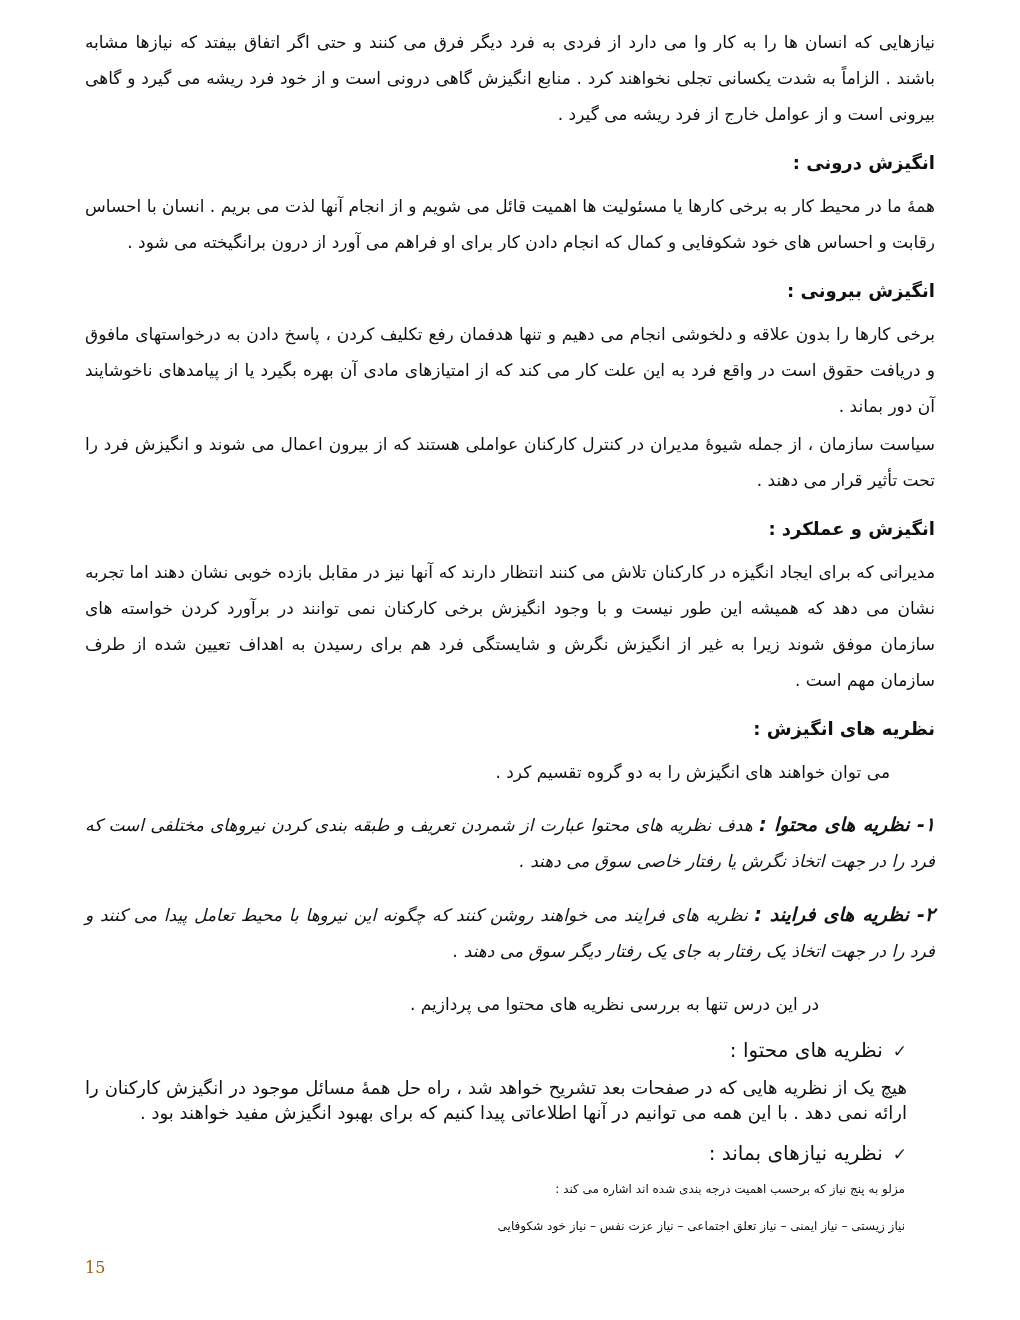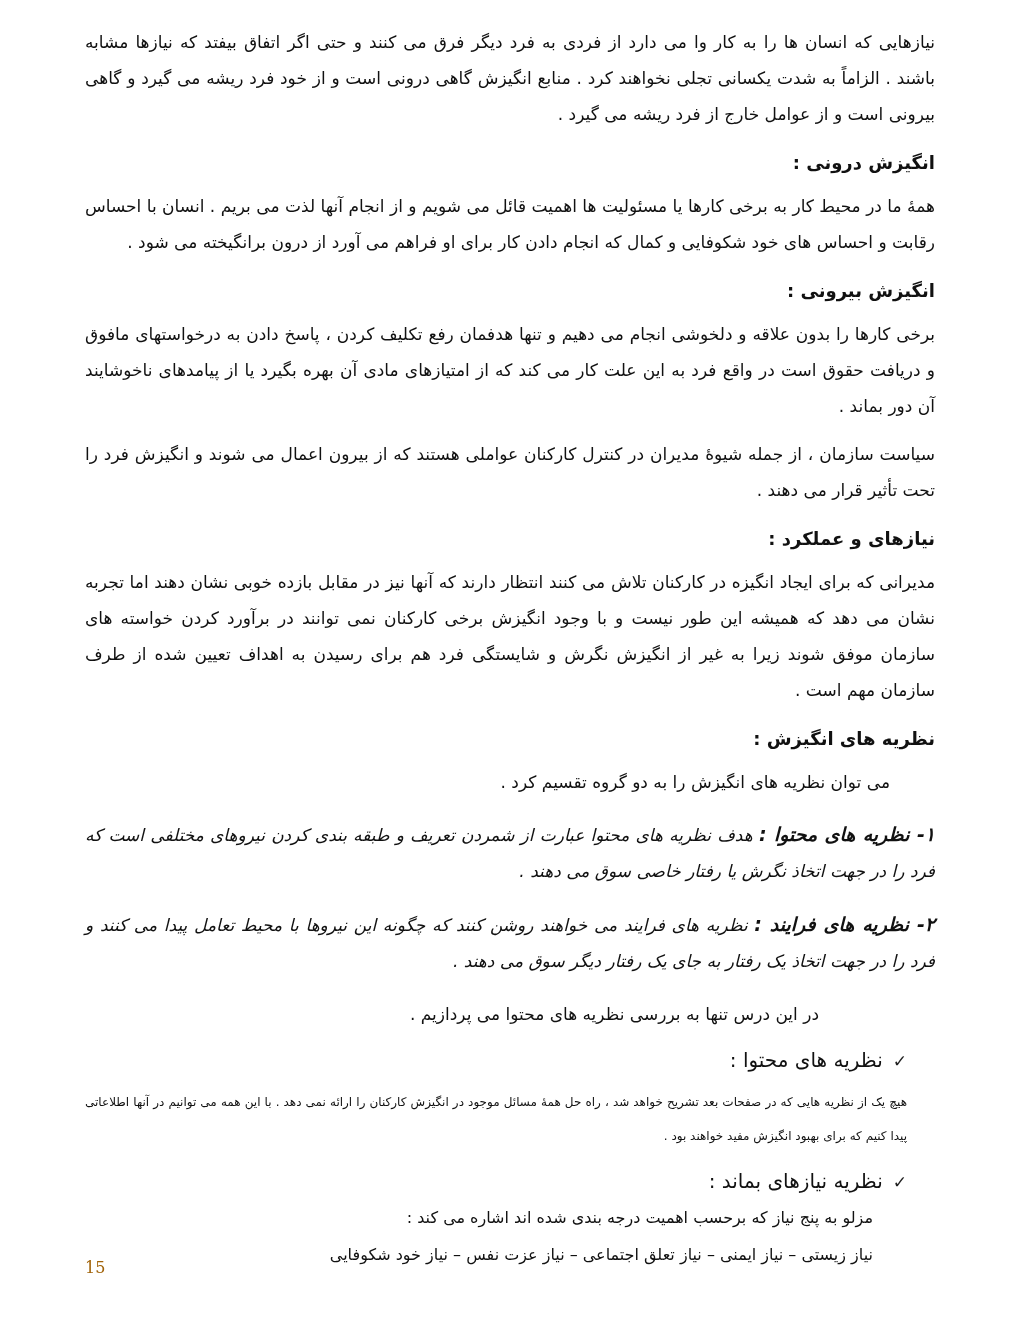--- a/index.html
+++ b/index.html
@@ -16,21 +16,21 @@
   }
   .content {
     padding: 24px 85px 0 85px;
   }
   .para {
     font-size: 17px;
     line-height: 36px;
     text-align: justify;
     margin: 0;
   }
-  .para + .para { margin-top: 12px; }
+  .para + .para { margin-top: 2px; }
   .heading {
     font-size: 18px;
     font-weight: bold;
     margin: 16px 0 10px 0;
     line-height: 30px;
   }
   .short-line {
     font-size: 17px;
     line-height: 36px;
     margin: 6px 45px 0 0;
@@ -53,29 +53,29 @@
     gap: 10px;
     margin: 12px 28px 2px 0;
     font-size: 20px;
     line-height: 32px;
   }
   .bullet-row .check {
     font-size: 17px;
     color: #222;
   }
   .sub-para {
-    font-size: 12px;
-    line-height: 34px;
+    font-size: 18px;
+    line-height: 25px;
     text-align: justify;
     margin: 8px 28px 0 0;
   }
   .sub-line {
-    font-size: 16px;
+    font-size: 12px;
     line-height: 35px;
-    margin: 2px 62px 0 0;
+    margin: 2px 30px 0 0;
   }
   .page-number {
     position: absolute;
     top: 1258px;
     left: 85px;
     font-family: "DejaVu Serif", serif;
     font-size: 16px;
     color: #a16207;
   }
 </style>
@@ -87,25 +87,25 @@
 
     <p class="para">نیازهایی که انسان ها را به کار وا می دارد از فردی به فرد دیگر فرق می کنند و حتی اگر اتفاق بیفتد که نیازها مشابه باشند . الزاماً به شدت یکسانی تجلی نخواهند کرد . منابع انگیزش گاهی درونی است و از خود فرد ریشه می گیرد و گاهی بیرونی است و از عوامل خارج از فرد ریشه می گیرد .</p>
 
     <h2 class="heading">انگیزش درونی :</h2>
     <p class="para">همهٔ ما در محیط کار به برخی کارها یا مسئولیت ها اهمیت قائل می شویم و از انجام آنها لذت می بریم . انسان با احساس رقابت و احساس های خود شکوفایی و کمال که انجام دادن کار برای او فراهم می آورد از درون برانگیخته می شود .</p>
 
     <h2 class="heading">انگیزش بیرونی :</h2>
     <p class="para">برخی کارها را بدون علاقه و دلخوشی انجام می دهیم و تنها هدفمان رفع تکلیف کردن ، پاسخ دادن به درخواستهای مافوق و دریافت حقوق است در واقع فرد به این علت کار می کند که از امتیازهای مادی آن بهره بگیرد یا از پیامدهای ناخوشایند آن دور بماند .</p>
     <p class="para">سیاست سازمان ، از جمله شیوهٔ مدیران در کنترل کارکنان عواملی هستند که از بیرون اعمال می شوند و انگیزش فرد را تحت تأثیر قرار می دهند .</p>
 
-    <h2 class="heading">نیازهای و عملکرد :</h2>
+    <h2 class="heading">انگیزش و عملکرد :</h2>
     <p class="para">مدیرانی که برای ایجاد انگیزه در کارکنان تلاش می کنند انتظار دارند که آنها نیز در مقابل بازده خوبی نشان دهند اما تجربه نشان می دهد که همیشه این طور نیست و با وجود انگیزش برخی کارکنان نمی توانند در برآورد کردن خواسته های سازمان موفق شوند زیرا به غیر از انگیزش نگرش و شایستگی فرد هم برای رسیدن به اهداف تعیین شده از طرف سازمان مهم است .</p>
 
     <h2 class="heading">نظریه های انگیزش :</h2>
-    <p class="short-line">می توان نظریه های انگیزش را به دو گروه تقسیم کرد .</p>
+    <p class="short-line">می توان خواهند های انگیزش را به دو گروه تقسیم کرد .</p>
 
     <p class="item"><span class="lead">۱- نظریه های محتوا :</span> <span>هدف نظریه های محتوا عبارت از شمردن تعریف و طبقه بندی  کردن نیروهای مختلفی است که فرد را در جهت اتخاذ نگرش یا رفتار خاصی سوق می دهند .</span></p>
 
     <p class="item"><span class="lead">۲- نظریه های فرایند :</span> <span>نظریه های فرایند می خواهند روشن کنند که چگونه این نیروها با محیط تعامل پیدا می کنند و فرد را در جهت اتخاذ یک رفتار به جای یک رفتار دیگر سوق می دهند .</span></p>
 
     <p class="short-line more-indent">در این درس تنها به بررسی نظریه های محتوا می پردازیم .</p>
 
     <div class="bullet-row">
       <span class="check">✓</span>
       <span>نظریه های محتوا :</span>

